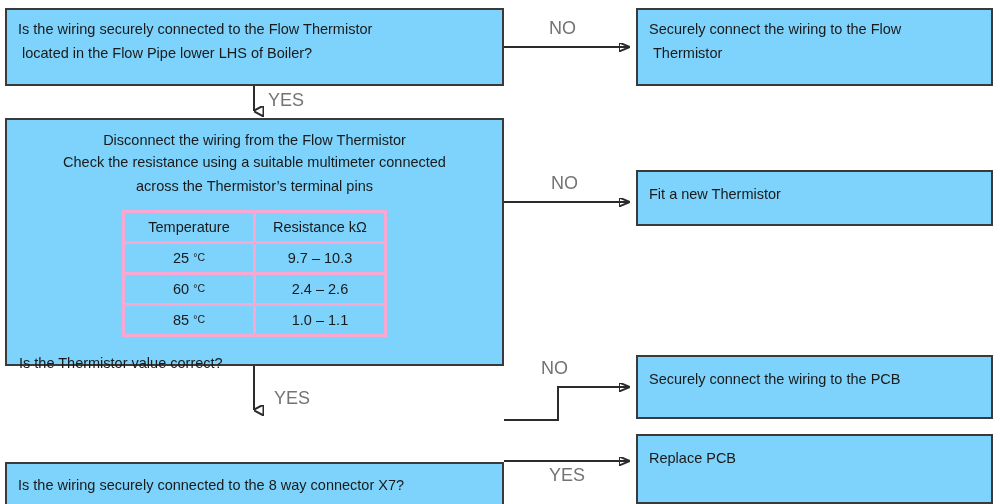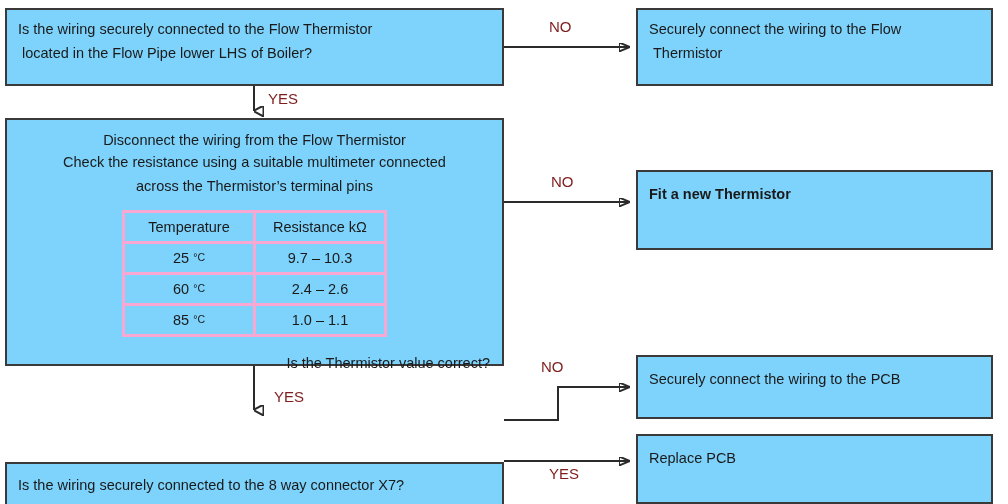--- a/index.html
+++ b/index.html
@@ -32,21 +32,21 @@
   }
   .node.centered .pad {
     padding: 10px 12px 0 12px;
     text-align: center;
   }
 
   
   #node-q1   { left: 5px;   top: 8px;   width: 499px; height: 78px; }
   #node-a1   { left: 636px; top: 8px;   width: 357px; height: 78px; }
   #node-q2   { left: 5px;   top: 118px; width: 499px; height: 248px; }
-  #node-a2   { left: 636px; top: 170px; width: 357px; height: 80px; font-weight: bold; }
+  #node-a2   { left: 636px; top: 170px; width: 357px; height: 56px; }
   #node-a3   { left: 636px; top: 355px; width: 357px; height: 64px; }
   #node-a4   { left: 636px; top: 434px; width: 357px; height: 70px; }
   #node-q3   { left: 5px;   top: 417px; width: 499px; height: 79px; margin-top: 45px; }
 
   #node-a2 .pad, #node-a3 .pad, #node-a4 .pad { padding-top: 12px; }
   #node-q3 .pad { padding-top: 11px; }
 
   .line-a { margin: 0 0 2px 0; }
   .line-b { margin: 4px; }
 
@@ -63,43 +63,43 @@
     font-weight: normal;
     min-width: 104px;
     height: 20px;
   }
   .res-table th { padding: 4px 12px; }
   .deg {
     font-size: 10.5px;
     vertical-align: 2px;
   }
   .tail-q {
-    text-align: right;
+    text-align: left;
     margin-top: 16px;
     font-size: 14.5px;
   }
 
   
   #wires {
     position: absolute;
     left: 0;
     top: 0;
     width: 1008px;
     height: 504px;
     pointer-events: none;
   }
   #wires path, #wires line {
     stroke: #2b2b2b;
     stroke-width: 2;
     fill: none;
   }
   .edge-label {
     position: absolute;
-    font-size: 15px;
-    color: #7f1d1d;
+    font-size: 18px;
+    color: #737373;
     white-space: nowrap;
   }
   #lbl-no1  { left: 549px; top: 18px;  }
   #lbl-yes1 { left: 268px; top: 90px;  }
   #lbl-no2  { left: 551px; top: 173px; }
   #lbl-yes2 { left: 274px; top: 388px; }
   #lbl-no3  { left: 541px; top: 358px; }
   #lbl-yes3 { left: 549px; top: 465px; }
 </style>
 </head>

